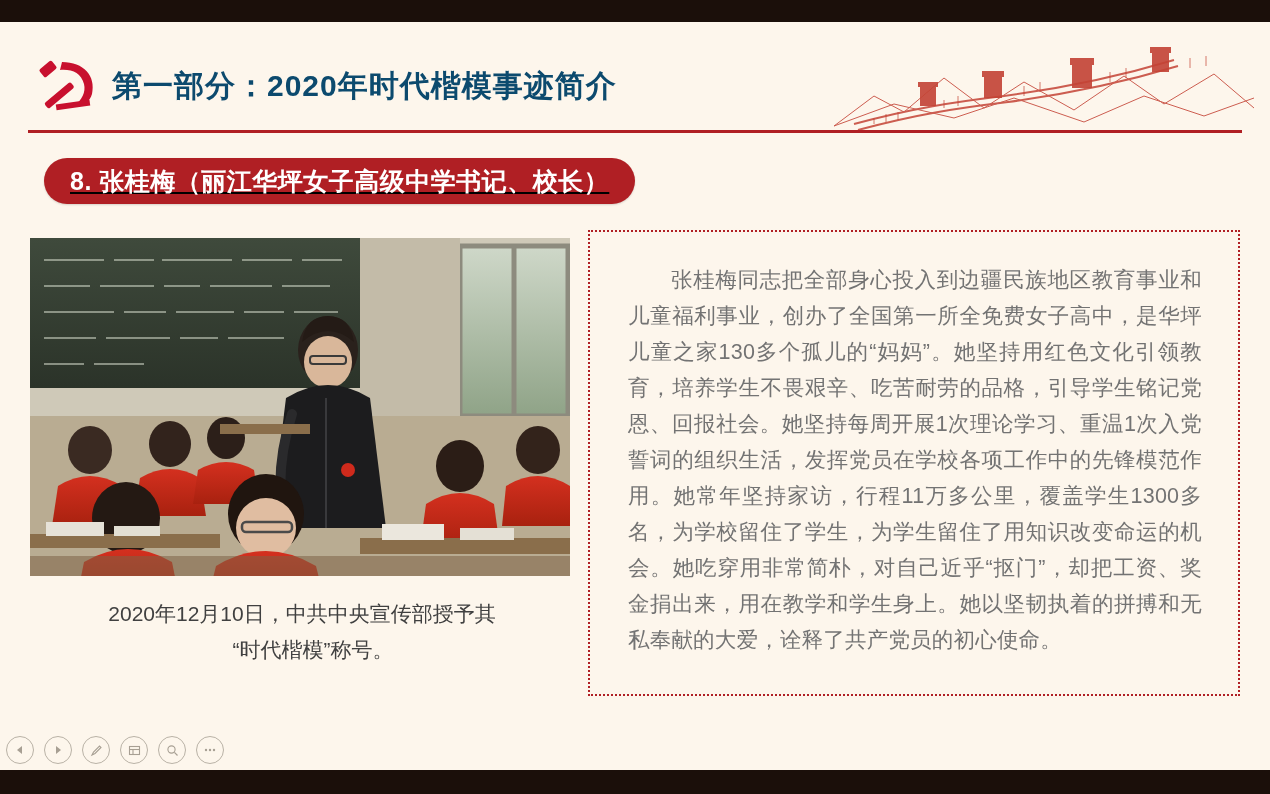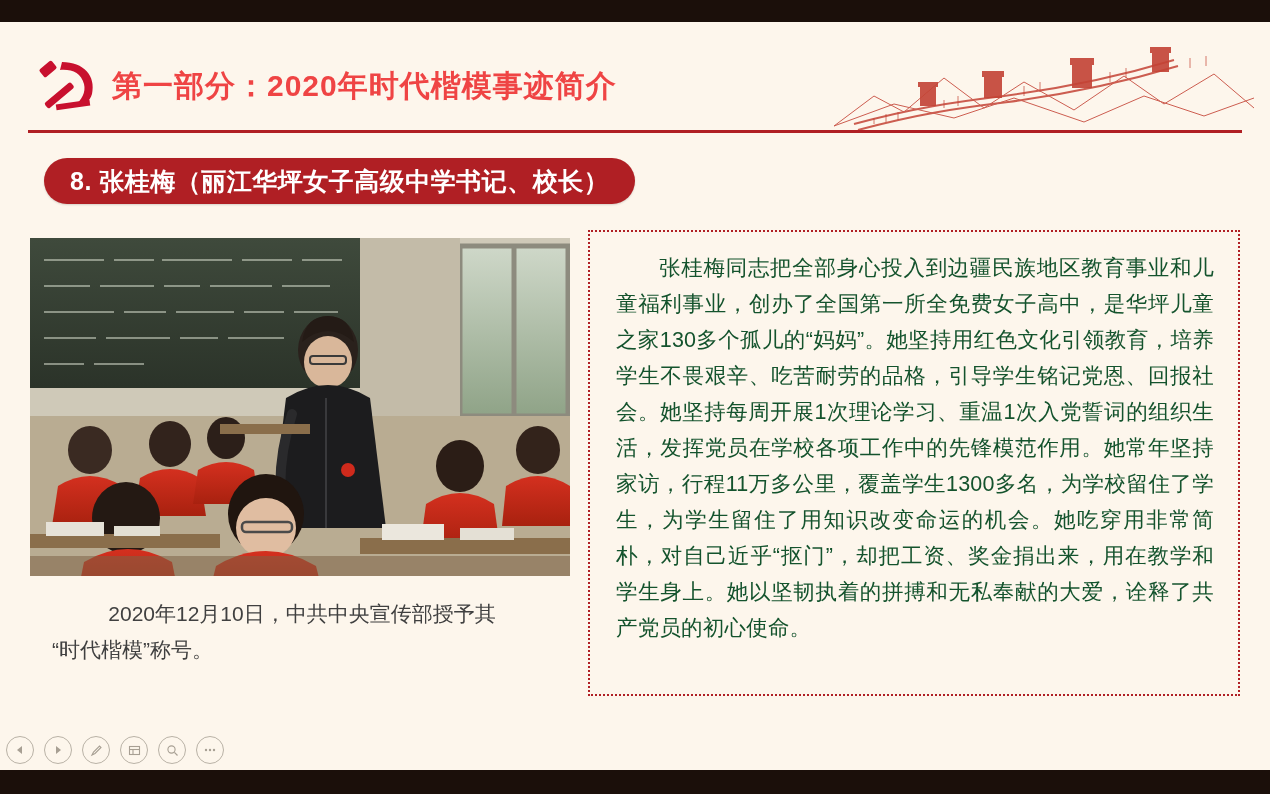--- a/index.html
+++ b/index.html
@@ -57,21 +57,21 @@
     width: 72px;
     height: 62px;
   }
   .party-emblem svg { display: block; }
   .header-title {
     position: absolute;
     left: 112px;
     top: 44px;
     font-size: 30px;
     font-weight: bold;
-    color: #ef4444;
+    color: #0c4a6e;
     letter-spacing: 1px;
     white-space: nowrap;
   }
   .great-wall {
     position: absolute;
     right: 16px;
     top: 16px;
     width: 420px;
     height: 92px;
     opacity: 0.95;
@@ -83,20 +83,21 @@
     position: absolute;
     left: 44px;
     top: 158px;
     height: 46px;
     background: #b01f24;
     border-radius: 23px;
     display: flex;
     align-items: center;
     padding: 0 26px;
     box-shadow: 0 1px 2px rgba(0,0,0,0.15);
+    text-decoration: underline;
   }
   .title-pill span {
     color: #ffffff;
     font-size: 25px;
     font-weight: bold;
     white-space: nowrap;
     letter-spacing: 0.5px;
   }
 
   
@@ -115,39 +116,39 @@
     position: absolute;
     left: 30px;
     top: 596px;
     width: 544px;
     text-align: center;
     color: #404040;
     font-size: 21px;
     line-height: 36px;
   }
   .caption .line { display: block; }
-  .caption .line2 { text-align: left; padding-left: 22px; }
+  .caption .line2 { text-align: center; padding-left: 22px; }
 
   
   .textbox {
     position: absolute;
     left: 588px;
     top: 230px;
     width: 652px;
     height: 466px;
     border: 2px dotted #b01f24;
     background: #fdf6ec;
     box-sizing: border-box;
     padding: 14px 20px 10px 22px;
   }
   .textbox p {
-    margin: 4px;
+    margin: 16px;
     font-size: 21.5px;
     line-height: 36px;
-    color: #14532d;
+    color: #737373;
     text-indent: 2em;
     text-align: justify;
     letter-spacing: 0.2px;
   }
 
   
   .controls {
     position: absolute;
     left: 6px;
     bottom: 30px;

